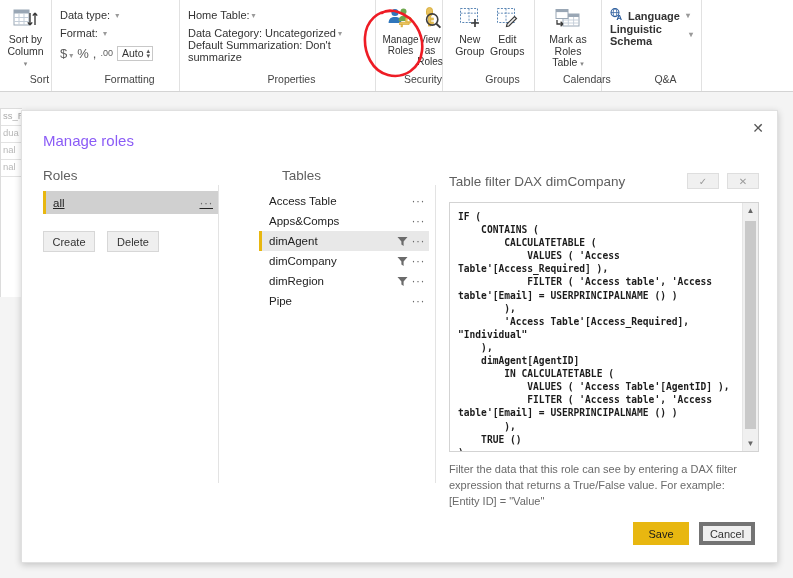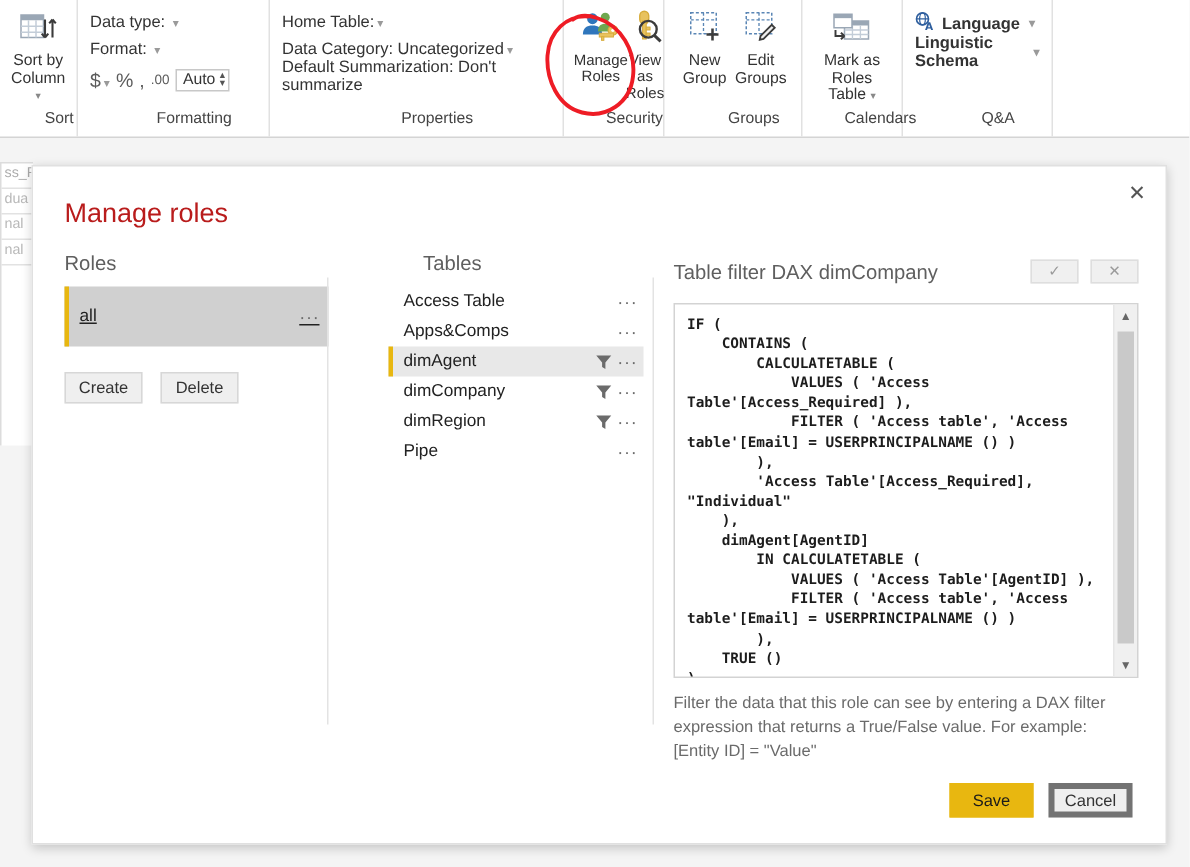--- a/index.html
+++ b/index.html
@@ -230,39 +230,39 @@
     position: absolute;
     right: 8px; top: 6px;
     width: 22px; height: 22px;
     display: flex; align-items: center; justify-content: center;
     color: #555; font-size: 14px;
     cursor: pointer;
   }
   .dlg-title {
     position: absolute;
     left: 21px; top: 21px;
-    font-size: 18px;
+    font-size: 15px;
     font-weight: normal;
-    color: #b91c1c;
+    color: #8b5cf6;
   }
 
   .col-head {
     position: absolute;
     font-size: 13.5px;
     color: #5f5f5f;
   }
 
   
   .col-roles {
     position: absolute;
     left: 21px; top: 80px;
     width: 176px;
   }
   .role-row {
-    height: 40px;
+    height: 23px;
     background: #d0d0d0;
     border-left: 3px solid #e8b710;
     display: flex;
     align-items: center;
     justify-content: space-between;
     padding: 0 6px 0 7px;
     box-sizing: border-box;
     font-size: 11.5px;
     color: #222;
     cursor: pointer;

